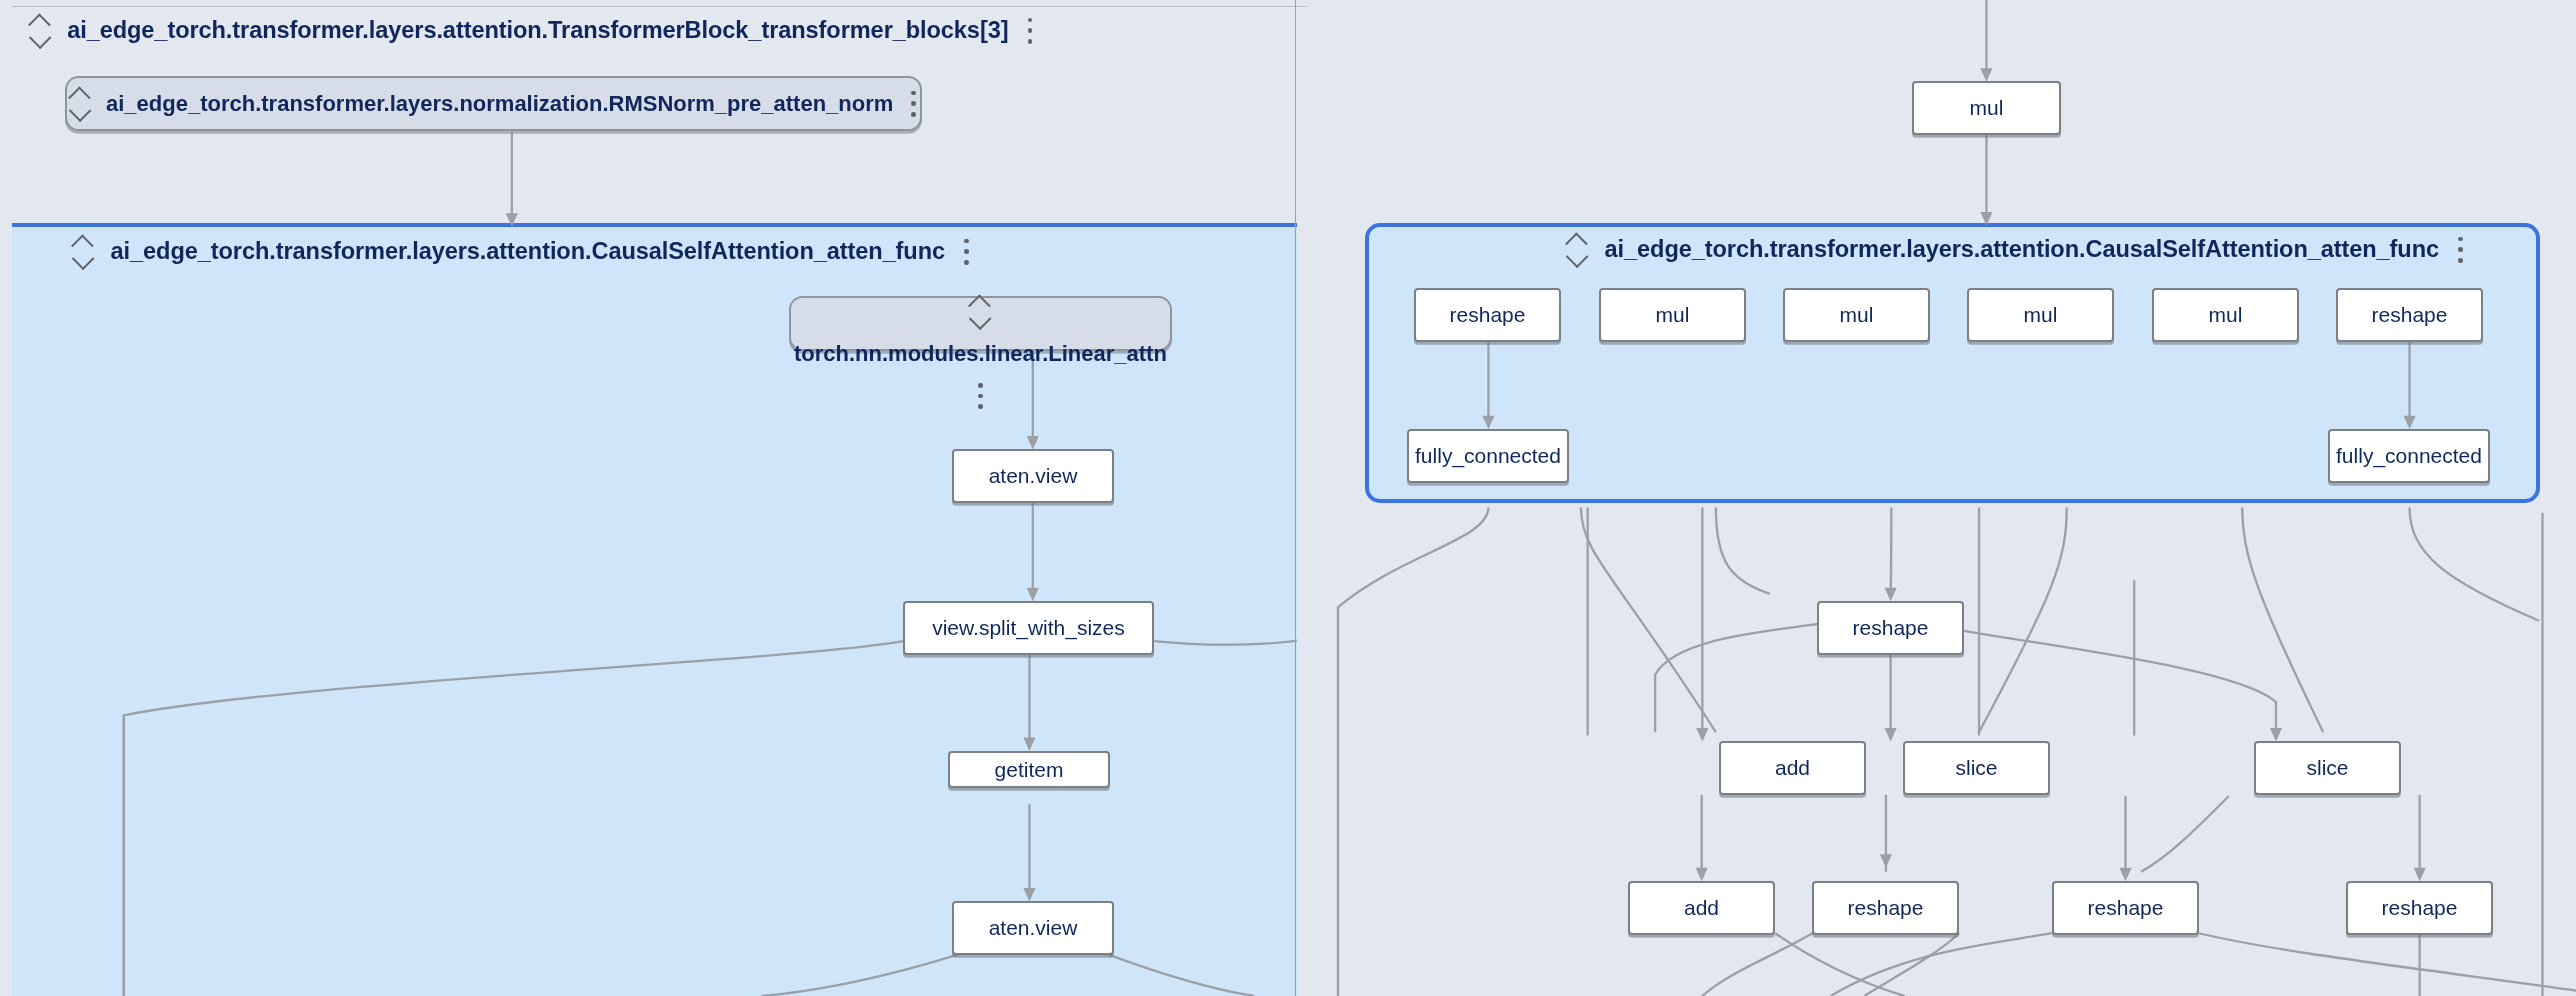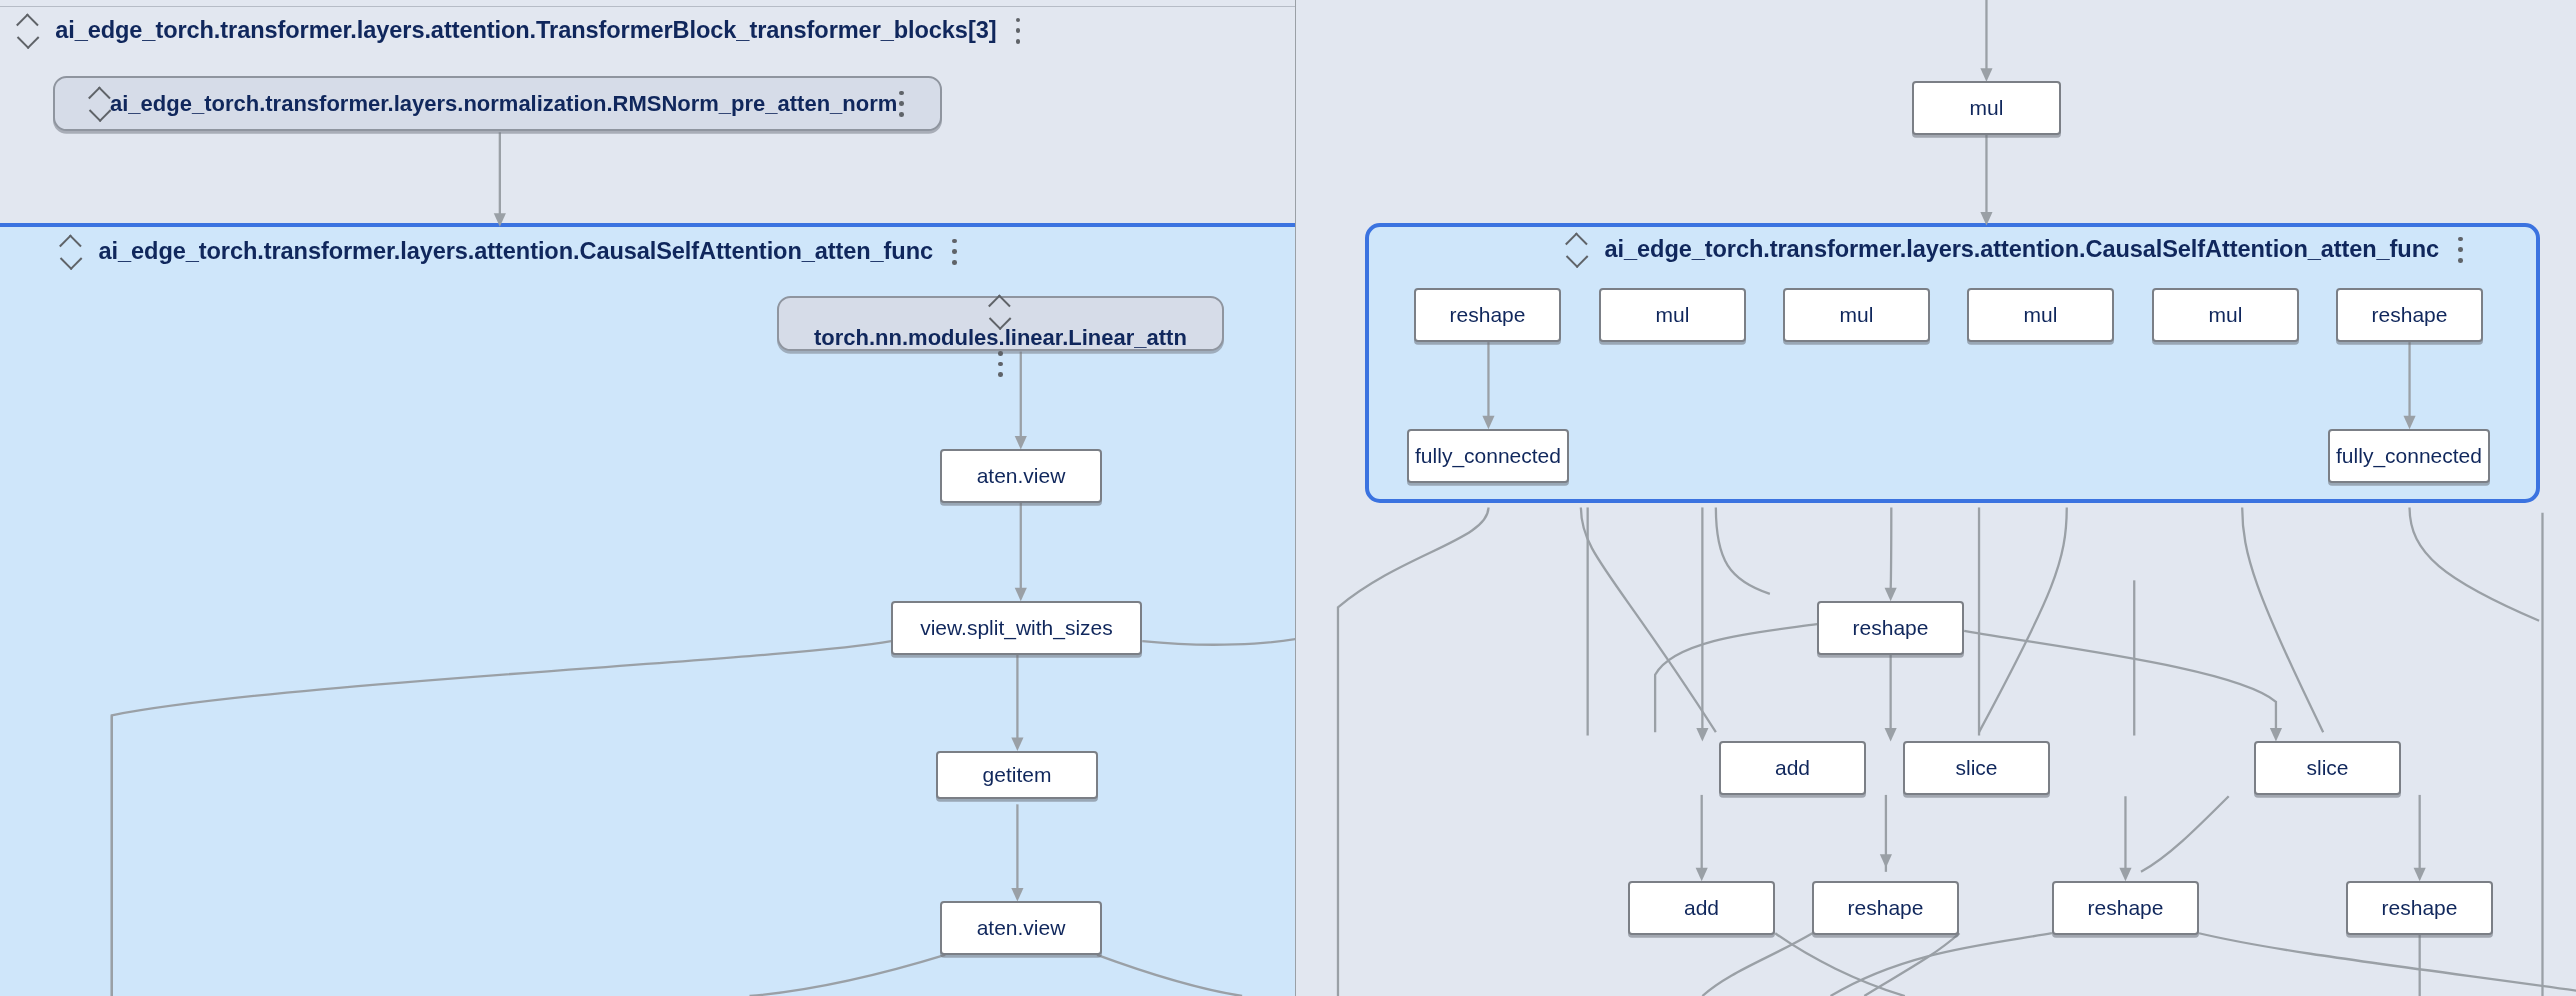--- a/index.html
+++ b/index.html
@@ -17,21 +17,21 @@
   }
 
   
   .panel {
     position: absolute;
     top: 0;
     height: 996px;
     overflow: hidden;
     background: #e2e7f0;
   }
-  #panel-left  { left: 0;    width: 1295px; }
+  #panel-left  { left: 12px;    width: 1295px; }
   #panel-right { left: 1297px; width: 1279px; }
 
   .panel-divider {
     position: absolute;
     top: 0; left: 1295px;
     width: 1.4px; height: 996px;
     background: #9aa0a6;
     z-index: 40;
   }
 
@@ -105,22 +105,22 @@
     border-radius: 50%;
     background: #5f6368;
   }
 
   
   .layer-pill {
     position: absolute;
     box-sizing: border-box;
     display: flex;
     align-items: center;
-    gap: 0;
-    padding: 0 35px;
+    gap: 16px;
+    padding: 0 3px;
     height: 55px;
     background: #d6dce8;
     border: 2px solid #8f959f;
     border-radius: 13.5px;
     box-shadow: 0 2.7px 0 rgba(120,126,136,0.55);
     white-space: nowrap;
     z-index: 15;
   }
   .layer-pill .label {
     font-size: 22px;
@@ -219,21 +219,21 @@
         <span></span>
           <span></span>
           <span></span>
       </span>
     </div>
 
     <div class="op-node" style="left:940px; top:449px; width:162px; height:54px;">aten.view</div>
 
     <div class="op-node" style="left:891px; top:601px; width:251px; height:54px;">view.split_with_sizes</div>
 
-    <div class="op-node" style="left:936px; top:751px; width:162px; height:48px;">getitem</div>
+    <div class="op-node" style="left:936px; top:751px; width:162px; height:37px;">getitem</div>
 
     <div class="op-node" style="left:940px; top:901px; width:162px; height:54px;">aten.view</div>
 
     <svg class="edges" viewBox="0 0 3816 1476" width="2576" height="996">
 
       <path d="M740,196 L740,322"></path>
       <polygon class="arrowhead" points="740,336 731,316 749,316"></polygon>
 
       <path d="M1512,521 L1512,652"></path>
       <polygon class="arrowhead" points="1512,666 1503,646 1521,646"></polygon>

